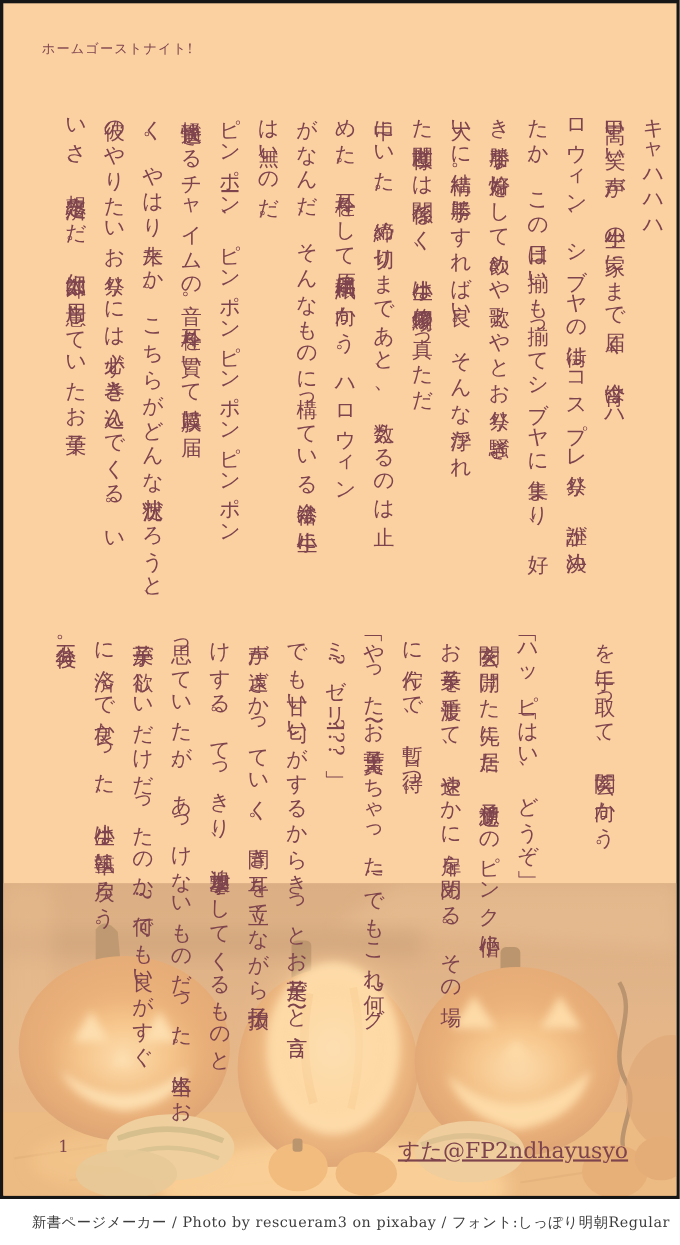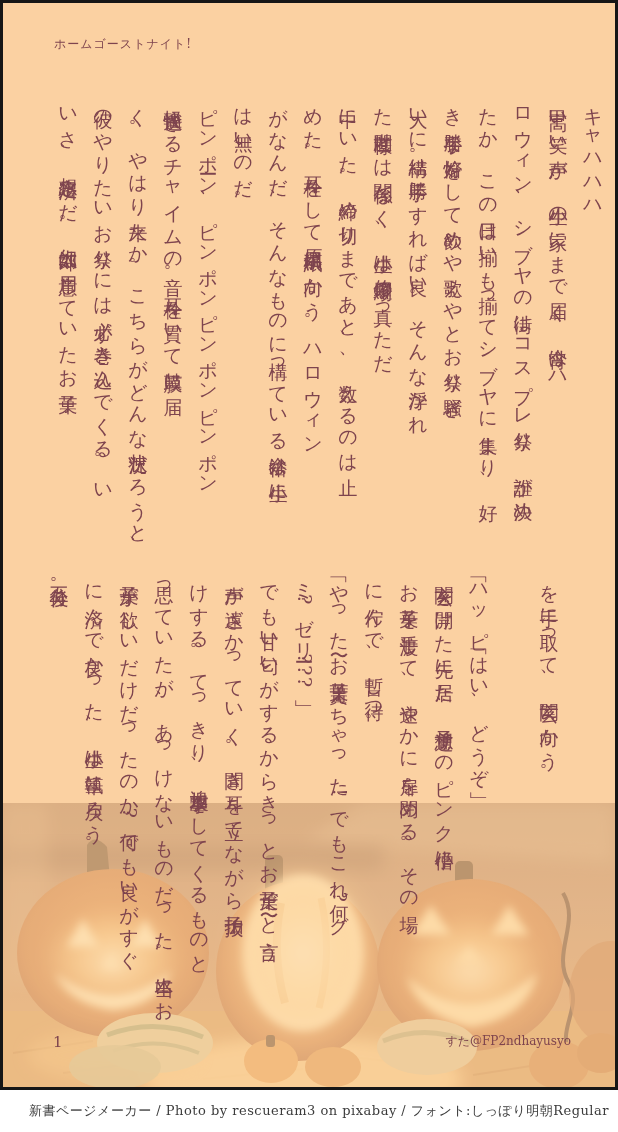--- a/index.html
+++ b/index.html
@@ -11,21 +11,21 @@
     overflow:hidden;
   }
   .page{
     position:absolute;left:0;top:0;
     width:612px;height:1084px;
     background:#fbd1a2;
     border:3px solid #161616;
     overflow:hidden;
   }
   .title{
-    position:absolute;left:51px;top:33px;
+    position:absolute;left:35px;top:33px;
     font-size:12px;letter-spacing:1px;
     color:#7e444e;z-index:3;
   }
   .photo-wrap{
     position:absolute;left:0;top:800px;width:612px;height:284px;
     z-index:1;
   }
   .vblock{
     position:absolute;
     writing-mode:vertical-rl;
@@ -38,21 +38,21 @@
   }
   .vblock .vline{margin:0;padding:0;}
   #block1{top:92px;right:4px;height:472px;}
   #block2{top:568px;right:48px;height:472px;}
   .page-number{
     position:absolute;left:50px;top:1030px;
     font-size:15px;color:#7e444e;z-index:3;
   }
   .author-credit{
     position:absolute;right:44px;top:1030px;
-    font-size:12px;color:#7e444e;z-index:3;
+    font-size:20px;color:#7e444e;z-index:3;text-decoration:underline;
   }
   .footer{
     position:absolute;left:0;top:1090px;width:618px;height:42px;
     background:#ffffff;
     display:flex;align-items:center;justify-content:center;
     font-size:13px;color:#3c3c3c;letter-spacing:0.5px;margin-left:10px;
   }
 </style>
 </head>
 <body>

